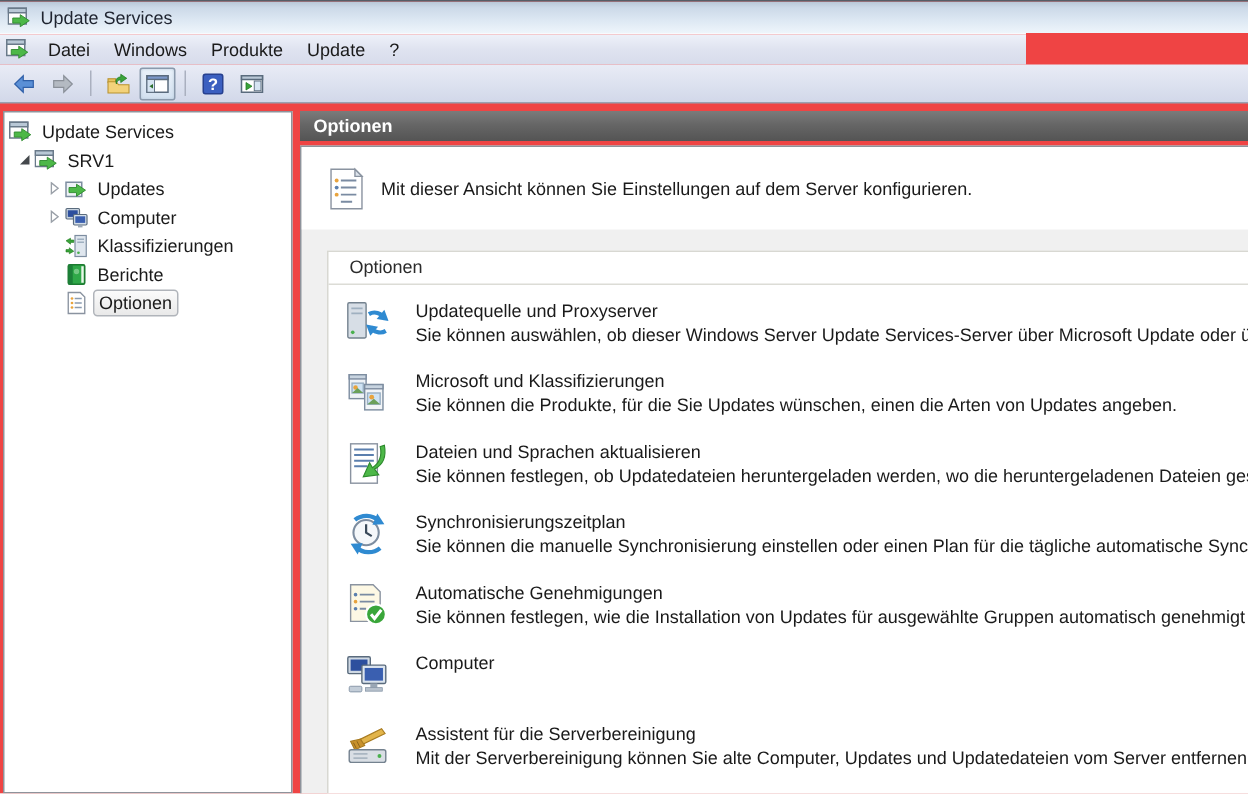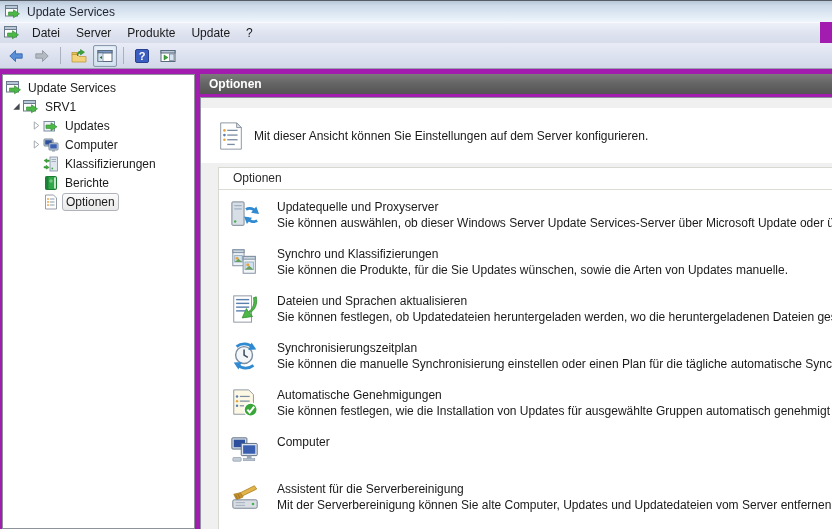--- a/index.html
+++ b/index.html
@@ -1,25 +1,25 @@
 <!DOCTYPE html>
 <html><head>
 <meta charset="utf-8">
 <style>
   * { margin:0; padding:0; box-sizing:border-box; }
   html,body { width:832px; height:529px; overflow:hidden; }
   body { font-family:"Liberation Sans", sans-serif; font-size:12px; color:#1a1a1a; background:#f0f0f0; }
-  .screen { position:relative; width:832px; height:529px; overflow:hidden; background:#a21caf; }
+  .screen { position:relative; width:832px; height:529px; overflow:hidden; background:#ef4444; }
 
   
   .titlebar { position:absolute; top:0; left:0; width:832px; height:22px;
     background:linear-gradient(to bottom,#b8c6d6 0%,#ccd9e8 20%,#dde8f3 60%,#eef5fb 100%);
     border-top:1px solid #565d66; display:flex; align-items:center; padding-left:5px; gap:6px; }
   .titlebar-text { color:#1f2430; }
-  .menubar { position:absolute; top:22px; left:0; width:820px; height:21px;
+  .menubar { position:absolute; top:22px; left:0; width:684px; height:21px;
     background:linear-gradient(to bottom,#eef1f9 0%,#dfe3f0 50%,#d7dcEB 100%);
     border-top:1px solid #f8fafd; display:flex; align-items:center; padding-left:4px; }
   .menu-item { padding:2px 8px; color:#1a1a1a; cursor:default; }
   .menubar .i16 { margin-right:4px; }
   .toolbar { position:absolute; top:43px; left:0; width:832px; height:26px;
     background:linear-gradient(to bottom,#e9ecf6 0%,#dce1ef 55%,#d2d8e9 100%);
     border-bottom:1px solid #99a0b0; display:flex; align-items:center; padding-left:4px; gap:2px; }
   .tb-btn { width:24px; height:22px; display:flex; align-items:center; justify-content:center; border:1px solid transparent; border-radius:2px; }
   .tb-btn.pressed { border:1px solid #8a99ac; background:linear-gradient(#eaf2fa,#d3e1f0); box-shadow:inset 0 0 2px #b7c8da; }
   .tb-sep { width:1px; height:17px; background:#aab0bf; margin:0 4px; }
@@ -34,21 +34,21 @@
   .tree-label.selected { border:1px solid #b0b4ba; border-radius:3px;
     background:linear-gradient(#fbfbfb,#e9e9e9); }
   .lv0 { padding-left:3px; } .lv1 { padding-left:6px;align-items:center; } .lv2 { padding-left:26px; }
 
   
   .dark-header { position:absolute; left:200px; top:74px; width:632px; height:20px;
     background:linear-gradient(to bottom,#7b7b7b 0%,#666 45%,#545454 100%);
     color:#fff; font-weight:bold; line-height:20px; padding-left:9px; }
   .content-panel { position:absolute; left:200px; top:97px; width:634px; height:434px;
     border:1px solid #8e939b; background:#f0f0f0; overflow:hidden; }
-  .banner { position:absolute; top:10px; left:0; right:0; height:55px; background:#fff;
+  .banner { position:absolute; top:0; left:0; right:0; height:55px; background:#fff;
     display:flex; align-items:center; padding-left:15px; gap:8px; }
   .content-box { position:absolute; left:17px; top:69px; width:620px; bottom:-2px;
     background:#fff; border:1px solid #d8d8d2; }
   .section-header { height:22px; line-height:21px; padding-left:14px; color:#2b2b2b;
     background:linear-gradient(to bottom,#f9f9f7 0%,#ececе7 60%,#e2e2dc 100%);
     border-bottom:1px solid #dcdcd6; }
   .options-list { padding:9px 0 0 11px; }
   .option-item { display:flex; gap:17px; height:47px; align-items:flex-start; }
   .option-icon { width:30px; height:30px; flex:none; margin-top:1px; }
   .option-title { line-height:16px; white-space:nowrap; }
@@ -76,21 +76,21 @@
 
   <div class="menubar">
     <span class="i16">
       <svg viewBox="0 0 16 16" width="16" height="16">
         <rect x="0.5" y="1.5" width="12" height="10.5" fill="#fdfdfd" stroke="#6a7a8a"></rect>
         <rect x="0.5" y="1.5" width="12" height="3" fill="#b9c8d6" stroke="#6a7a8a"></rect>
         <path d="M3.5 8 L8.5 8 L8.5 5.8 L14.5 9.8 L8.5 13.8 L8.5 11.4 L3.5 11.4 Z" fill="#4db848" stroke="#2c8a2c" stroke-width="0.6"></path>
       </svg>
     </span>
     <span class="menu-item">Datei</span>
-    <span class="menu-item">Server</span>
+    <span class="menu-item">Windows</span>
     <span class="menu-item">Produkte</span>
     <span class="menu-item">Update</span>
     <span class="menu-item">?</span>
   </div>
 
   <div class="toolbar">
     <span class="tb-btn">
       <svg viewBox="0 0 16 16" width="16" height="16">
         <path d="M7.5 2.5 L1.8 8 L7.5 13.5 V10.2 H14.2 V5.8 H7.5 Z" fill="#5a8fd6" stroke="#2f5fa8" stroke-width="0.8"></path>
       </svg>
@@ -297,22 +297,22 @@
               <circle cx="7.5" cy="12" r="1.6" fill="#e8a33d"></circle>
               <path d="M5 16 L9 12.5 L13 16 Z" fill="#6aa05a"></path>
               <rect x="14" y="10" width="13" height="18" fill="#f2f5f8" stroke="#7d8da0"></rect>
               <rect x="14" y="10" width="13" height="3" fill="#c8d4e0" stroke="#7d8da0"></rect>
               <rect x="16" y="16" width="9" height="8" fill="#cfe3f4" stroke="#9ab0c4"></rect>
               <circle cx="19" cy="19" r="1.7" fill="#e8a33d"></circle>
               <path d="M16 24 L20.5 20 L25 24 Z" fill="#6aa05a"></path>
             </svg>
           </span>
           <span class="option-text">
-            <div class="option-title">Synchro und Klassifizierungen</div>
-            <div class="option-desc">Sie können die Produkte, für die Sie Updates wünschen, sowie die Arten von Updates manuelle.</div>
+            <div class="option-title">Microsoft und Klassifizierungen</div>
+            <div class="option-desc">Sie können die Produkte, für die Sie Updates wünschen, einen die Arten von Updates angeben.</div>
           </span>
         </div>
 
         <div class="option-item">
           <span class="option-icon">
             <svg viewBox="0 0 32 32" width="30" height="30">
               <rect x="4" y="2" width="19" height="28" fill="#fff" stroke="#8a93a0"></rect>
               <line x1="6.5" y1="6" x2="20.5" y2="6" stroke="#5b7fae" stroke-width="1.5"></line>
               <line x1="6.5" y1="10" x2="20.5" y2="10" stroke="#5b7fae" stroke-width="1.5"></line>
               <line x1="6.5" y1="14" x2="20.5" y2="14" stroke="#5b7fae" stroke-width="1.5"></line>

